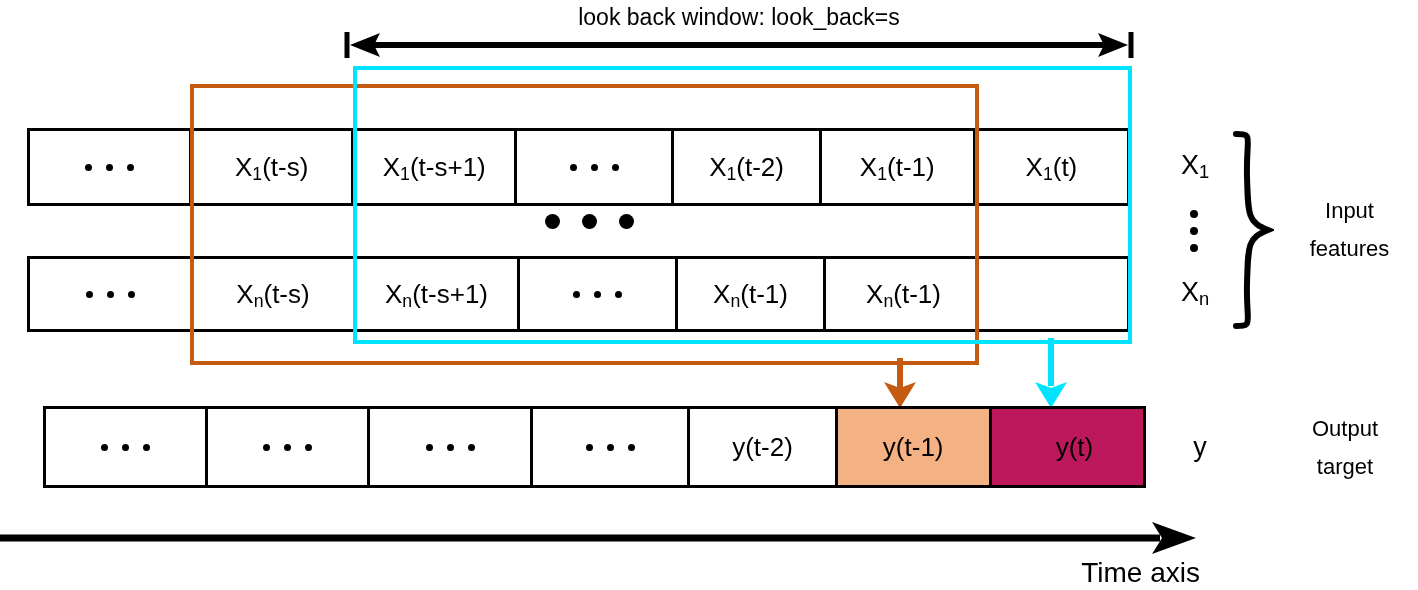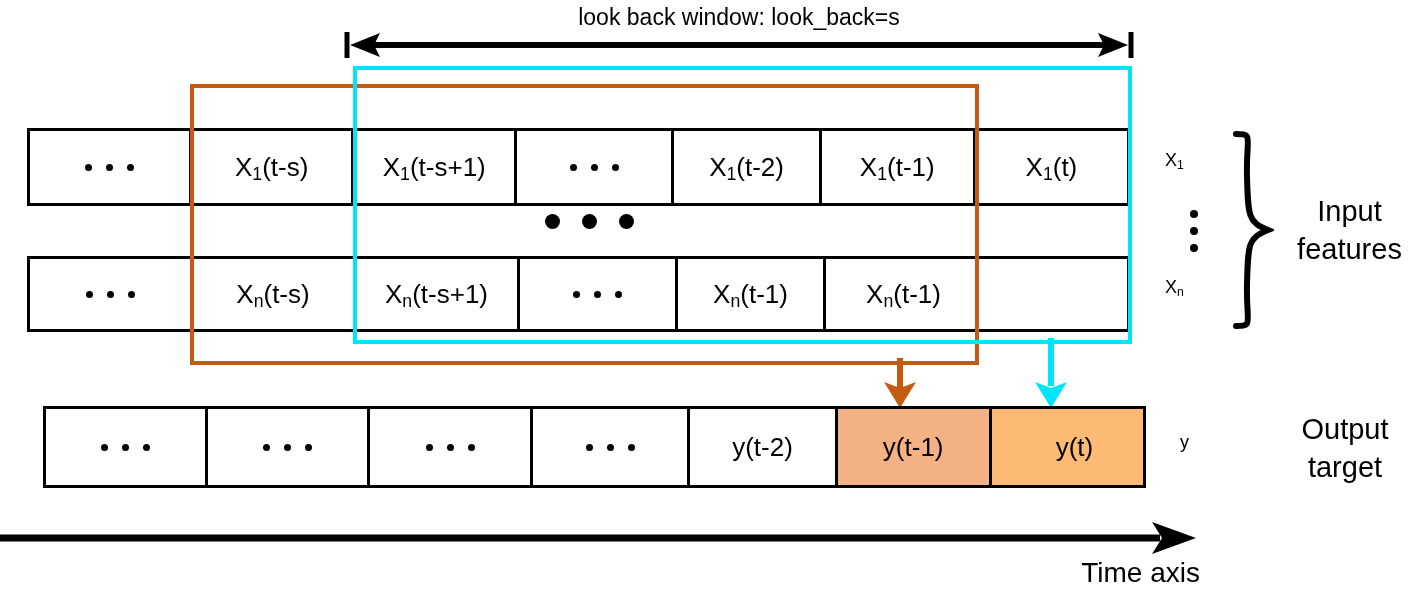--- a/index.html
+++ b/index.html
@@ -95,39 +95,39 @@
   .mid-dots i {
     display: block;
     width: 15px;
     height: 15px;
     border-radius: 50%;
     background: #000;
   }
 
   
   .fill-peach { background: #F4B183; }
-  .fill-cyan  { background: #fdba74; padding-left: 14px; }
+  .fill-cyan  { background: #be185d; padding-left: 14px; }
 
   
   .win-box {
     position: absolute;
     box-sizing: border-box;
     background: transparent;
     pointer-events: none;
   }
   .win-orange { border: 4px solid #C55A11; }
   .win-cyan   { border: 4px solid #00E5FF; }
 
   
   .rs-label {
     position: absolute;
-    font-size: 18px;
-    color: #000;
-    white-space: nowrap;
-    text-align: left;
+    font-size: 27px;
+    color: #000;
+    white-space: nowrap;
+    text-align: center;
   }
   .rs-label sub {
     font-size: 0.68em;
     vertical-align: -0.22em;
     line-height: 0;
   }
   .vdots {
     position: absolute;
     display: flex;
     flex-direction: column;
@@ -136,21 +136,21 @@
   }
   .vdots i {
     display: block;
     width: 8px;
     height: 8px;
     border-radius: 50%;
     background: #000;
   }
   .group-text {
     position: absolute;
-    font-size: 29px;
+    font-size: 22px;
     color: #000;
     line-height: 38px;
     text-align: center;
     white-space: nowrap;
   }
 
   
   .time-axis {
     position: absolute;
     left: 0px;

